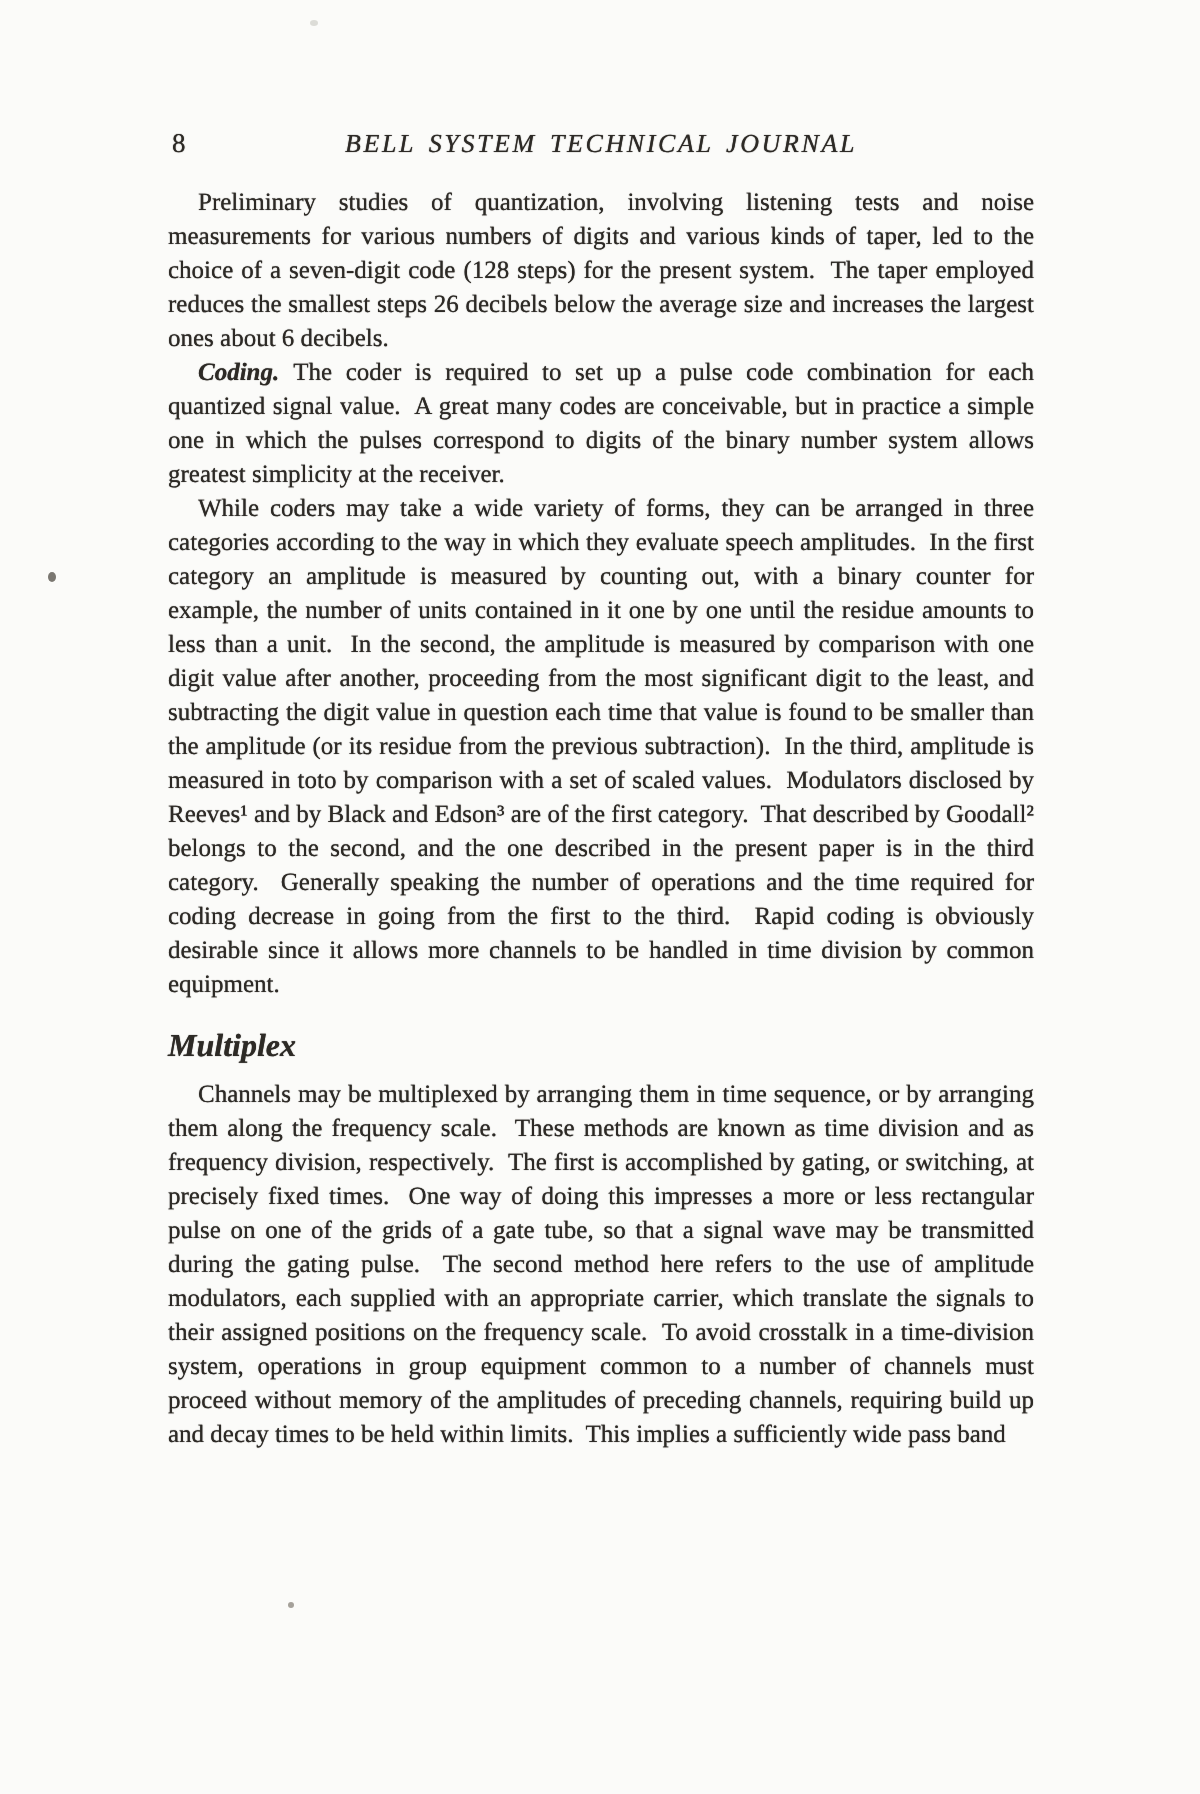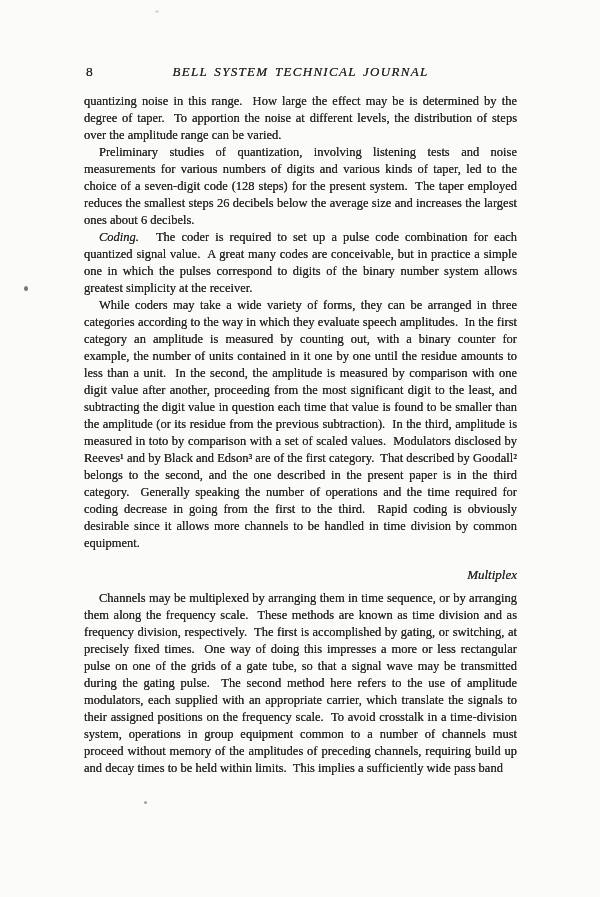--- a/index.html
+++ b/index.html
@@ -54,29 +54,30 @@
   }
   .para {
     margin: 0;
     white-space: pre-wrap;
   }
   .para.indent {
     text-indent: 15px;
   }
   .lead {
     font-style: italic;
-    margin-right: 17px;
+    margin-right: 7px;
+    font-weight: bold;
   }
   .section-heading {
     margin: 14px 0 7px 0;
     font-style: italic;
-    font-weight: normal;
-    font-size: 13px;
+    font-weight: bold;
+    font-size: 16px;
     line-height: 17px;
-    text-align: right;
+    text-align: left;
   }
   
   .speck {
     position: absolute;
     border-radius: 50%;
   }
   .speck-a { left: 155px; top: 10px;  width: 4px; height: 3px; background: #dcdcd7; }
   .speck-b { left: 24px;  top: 286px; width: 4px; height: 5px; background: #5a564f; opacity: 0.8; }
   .speck-c { left: 144px; top: 801px; width: 3px; height: 3px; background: #a5a19a; }
 </style>
@@ -85,21 +86,20 @@
 
 <div class="page">
 
   <header class="running-head">
     <span class="pagenum">8</span>
     <span class="journal-title">BELL SYSTEM TECHNICAL JOURNAL</span>
   </header>
 
   <main class="text-col">
 
-    <p class="para noindent">quantizing noise in this range.  How large the effect may be is determined by the degree of taper.  To apportion the noise at different levels, the distribution of steps over the amplitude range can be varied.</p>
 
     <p class="para indent">Preliminary studies of quantization, involving listening tests and noise measurements for various numbers of digits and various kinds of taper, led to the choice of a seven-digit code (128 steps) for the present system.  The taper employed reduces the smallest steps 26 decibels below the average size and increases the largest ones about 6 decibels.</p>
 
     <p class="para indent"><i class="lead">Coding.</i><span>The coder is required to set up a pulse code combination for each quantized signal value.  A great many codes are conceivable, but in practice a simple one in which the pulses correspond to digits of the binary number system allows greatest simplicity at the receiver.</span></p>
 
     <p class="para indent">While coders may take a wide variety of forms, they can be arranged in three categories according to the way in which they evaluate speech amplitudes.  In the first category an amplitude is measured by counting out, with a binary counter for example, the number of units contained in it one by one until the residue amounts to less than a unit.  In the second, the amplitude is measured by comparison with one digit value after another, proceeding from the most significant digit to the least, and subtracting the digit value in question each time that value is found to be smaller than the amplitude (or its residue from the previous subtraction).  In the third, amplitude is measured in toto by comparison with a set of scaled values.  Modulators disclosed by Reeves¹ and by Black and Edson³ are of the first category.  That described by Goodall² belongs to the second, and the one described in the present paper is in the third category.  Generally speaking the number of operations and the time required for coding decrease in going from the first to the third.  Rapid coding is obviously desirable since it allows more channels to be handled in time division by common equipment.</p>
 
     <h2 class="section-heading">Multiplex</h2>
 
     <p class="para indent">Channels may be multiplexed by arranging them in time sequence, or by arranging them along the frequency scale.  These methods are known as time division and as frequency division, respectively.  The first is accomplished by gating, or switching, at precisely fixed times.  One way of doing this impresses a more or less rectangular pulse on one of the grids of a gate tube, so that a signal wave may be transmitted during the gating pulse.  The second method here refers to the use of amplitude modulators, each supplied with an appropriate carrier, which translate the signals to their assigned positions on the frequency scale.  To avoid crosstalk in a time-division system, operations in group equipment common to a number of channels must proceed without memory of the amplitudes of preceding channels, requiring build up and decay times to be held within limits.  This implies a sufficiently wide pass band</p>

